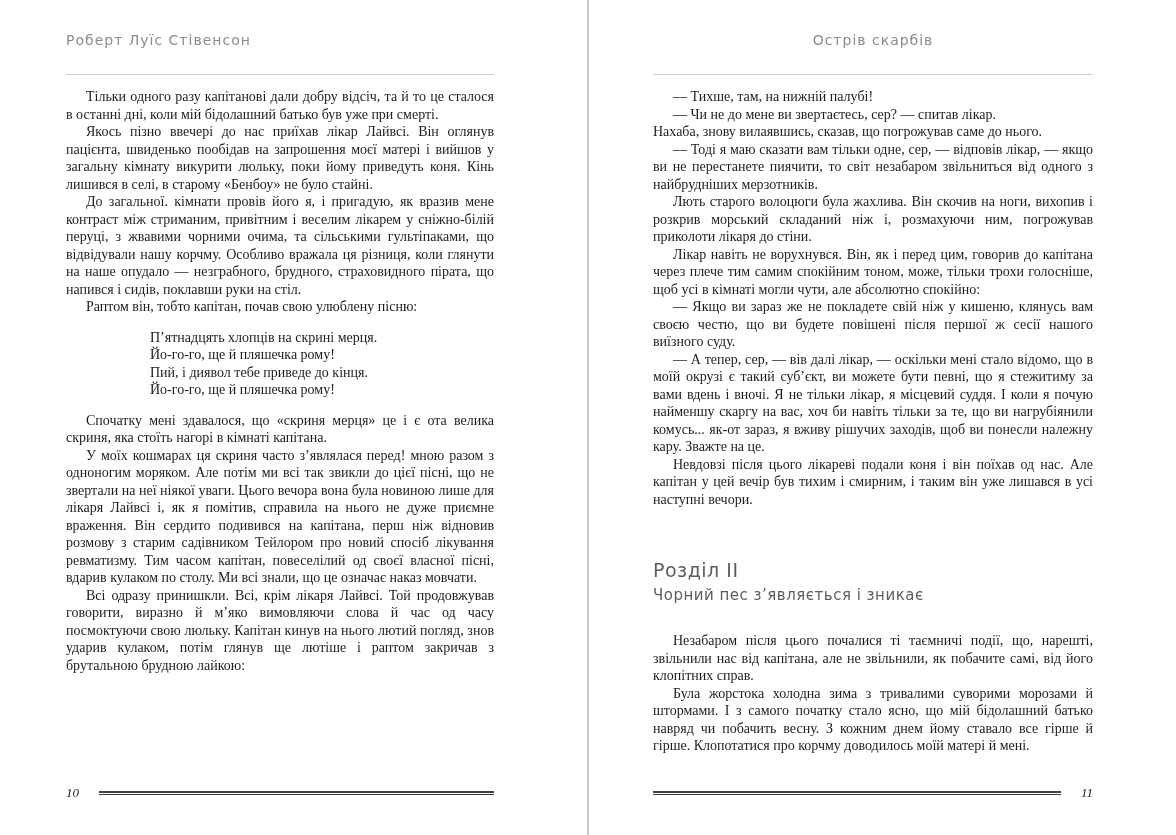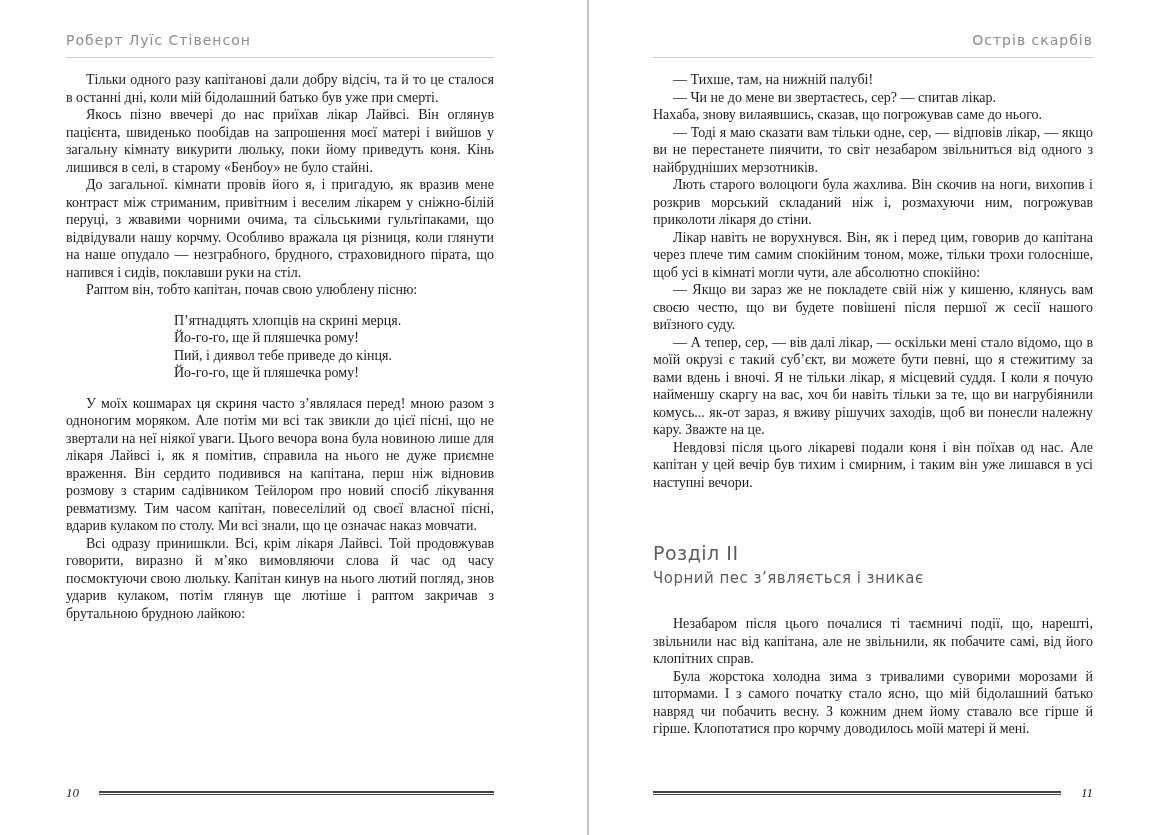--- a/index.html
+++ b/index.html
@@ -17,42 +17,42 @@
   .gutter {
     position: absolute; top: 0; left: 587px;
     width: 2px; height: 835px; background: #c7c7c7;
   }
   .inner { position: absolute; top: 0; height: 835px; }
   .page-left  .inner { left: 66px; width: 428px; }
   .page-right .inner { left: 65px; width: 440px; }
 
   .running-header {
     margin-top: 32px;
-    padding-bottom: 9px;
+    padding-bottom: 26px;
     border-bottom: 1px solid #cfcfcf;
     font-family: "DejaVu Sans", "Liberation Sans", sans-serif;
     font-size: 14px;
     letter-spacing: 1px;
     color: #8c8c8c;
     white-space: nowrap;
   }
-  .page-right .running-header { text-align: right; }
+  .page-right .running-header { text-align: center; }
 
   .body-text {
     margin-top: 13px;
     font-size: 14px;
     line-height: 17.5px;
     color: #1d1d1d;
     text-align: justify;
   }
   .body-text p { margin: 0; text-indent: 20px; }
   .body-text p.no-indent { text-indent: 0; }
 
   .verse {
-    margin: 13px 0 13px 108px;
+    margin: 13px 0 13px 84px;
     text-align: left;
   }
   .verse div { line-height: 17.5px; }
 
   .chapter {
     margin: 50px 0 24px 0;
     text-align: left;
     font-family: "DejaVu Sans", "Liberation Sans", sans-serif;
     color: #5d5d5d;
     letter-spacing: 0.5px;
@@ -102,20 +102,21 @@
           </div>
 
         <div class="verse">
             <div>П’ятнадцять хлопців на скрині мерця.</div>
             <div>Йо-го-го, ще й пляшечка рому!</div>
             <div>Пий, і диявол тебе приведе до кінця.</div>
             <div>Йо-го-го, ще й пляшечка рому!</div>
           </div>
 
         <div>
+            <p>Спочатку мені здавалося, що «скриня мерця» це і є ота велика скриня, яка стоїть нагорі в кімнаті капітана.</p>
             <p>У моїх кошмарах ця скриня часто з’являлася перед! мною разом з одноногим моряком. Але потім ми всі так звикли до цієї пісні, що не звертали на неї ніякої уваги. Цього вечора вона була новиною лише для лікаря Лайвсі і, як я помітив, справила на нього не дуже приємне враження. Він сердито подивився на капітана, перш ніж відновив розмову з старим садівником Тейлором про новий спосіб лікування ревматизму. Тим часом капітан, повеселілий од своєї власної пісні, вдарив кулаком по столу. Ми всі знали, що це означає наказ мовчати.</p>
             <p>Всі одразу принишкли. Всі, крім лікаря Лайвсі. Той продовжував говорити, виразно й м’яко вимовляючи слова й час од часу посмоктуючи свою люльку. Капітан кинув на нього лютий погляд, знов ударив кулаком, потім глянув ще лютіше і раптом закричав з брутальною брудною лайкою:</p>
           </div>
       </div>
 
       <div class="footer footer-left">
         <span class="pagenum">10</span>
         <span class="frule"></span>
       </div>
     </div>

